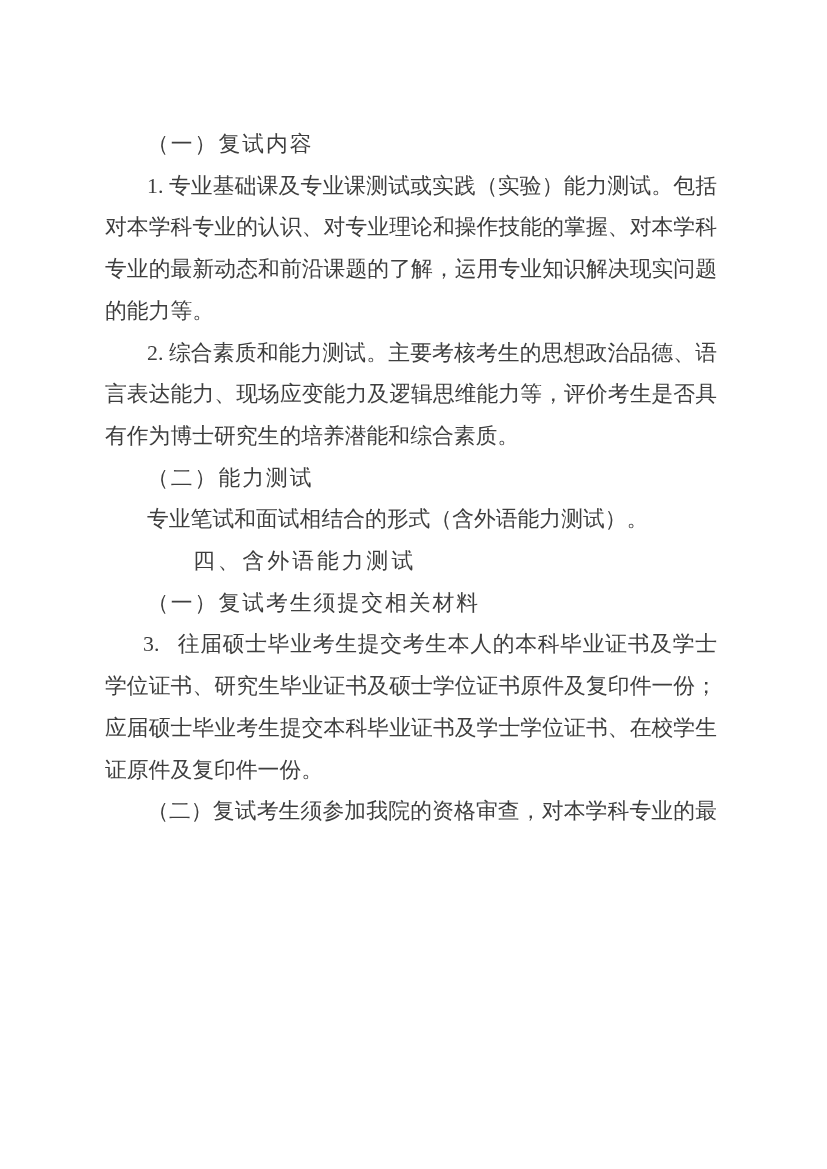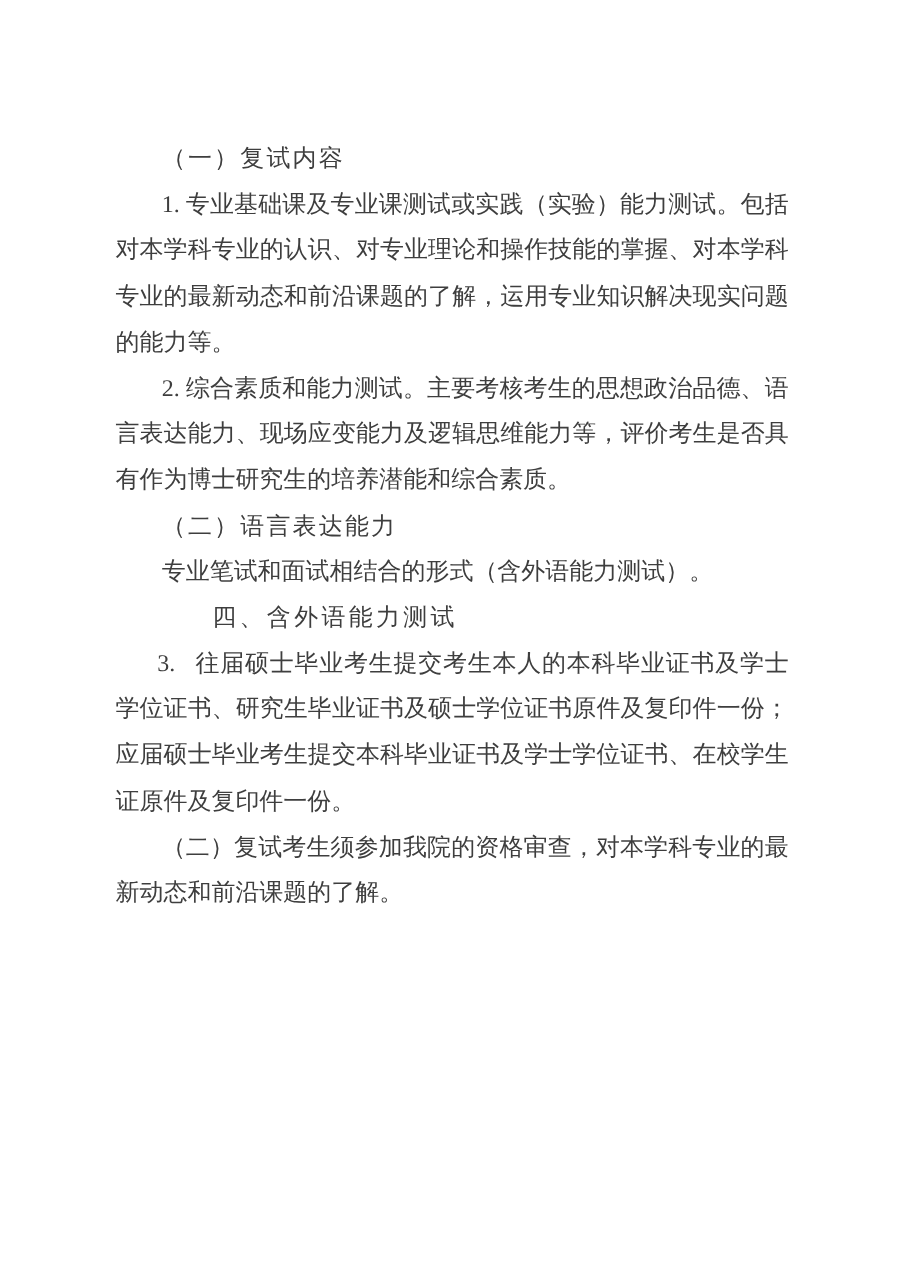--- a/index.html
+++ b/index.html
@@ -47,19 +47,20 @@
     text-indent: 38px;
   }
 </style>
 </head>
 <body>
 
 <div class="page">
   <p class="p-sub">（一）复试内容</p>
   <p class="p-body">1. 专业基础课及专业课测试或实践（实验）能力测试。包括对本学科专业的认识、对专业理论和操作技能的掌握、对本学科专业的最新动态和前沿课题的了解，运用专业知识解决现实问题的能力等。</p>
   <p class="p-body">2. 综合素质和能力测试。主要考核考生的思想政治品德、语言表达能力、现场应变能力及逻辑思维能力等，评价考生是否具有作为博士研究生的培养潜能和综合素质。</p>
-  <p class="p-sub">（二）语言表达能力</p>
+  <p class="p-sub">（二）能力测试</p>
   <p class="p-body">专业笔试和面试相结合的形式（含外语能力测试）。</p>
   <p class="p-section">四、含外语能力测试</p>
+  <p class="p-sub">（一）复试考生须提交相关材料</p>
   <p class="p-list">3.&nbsp;&nbsp; 往届硕士毕业考生提交考生本人的本科毕业证书及学士学位证书、研究生毕业证书及硕士学位证书原件及复印件一份；应届硕士毕业考生提交本科毕业证书及学士学位证书、在校学生证原件及复印件一份。</p>
   <p class="p-body">（二）复试考生须参加我院的资格审查，对本学科专业的最新动态和前沿课题的了解。</p>
   <p class="p-body">1. 政治审查不合格者。</p>
 </div>
 
 </body></html>

